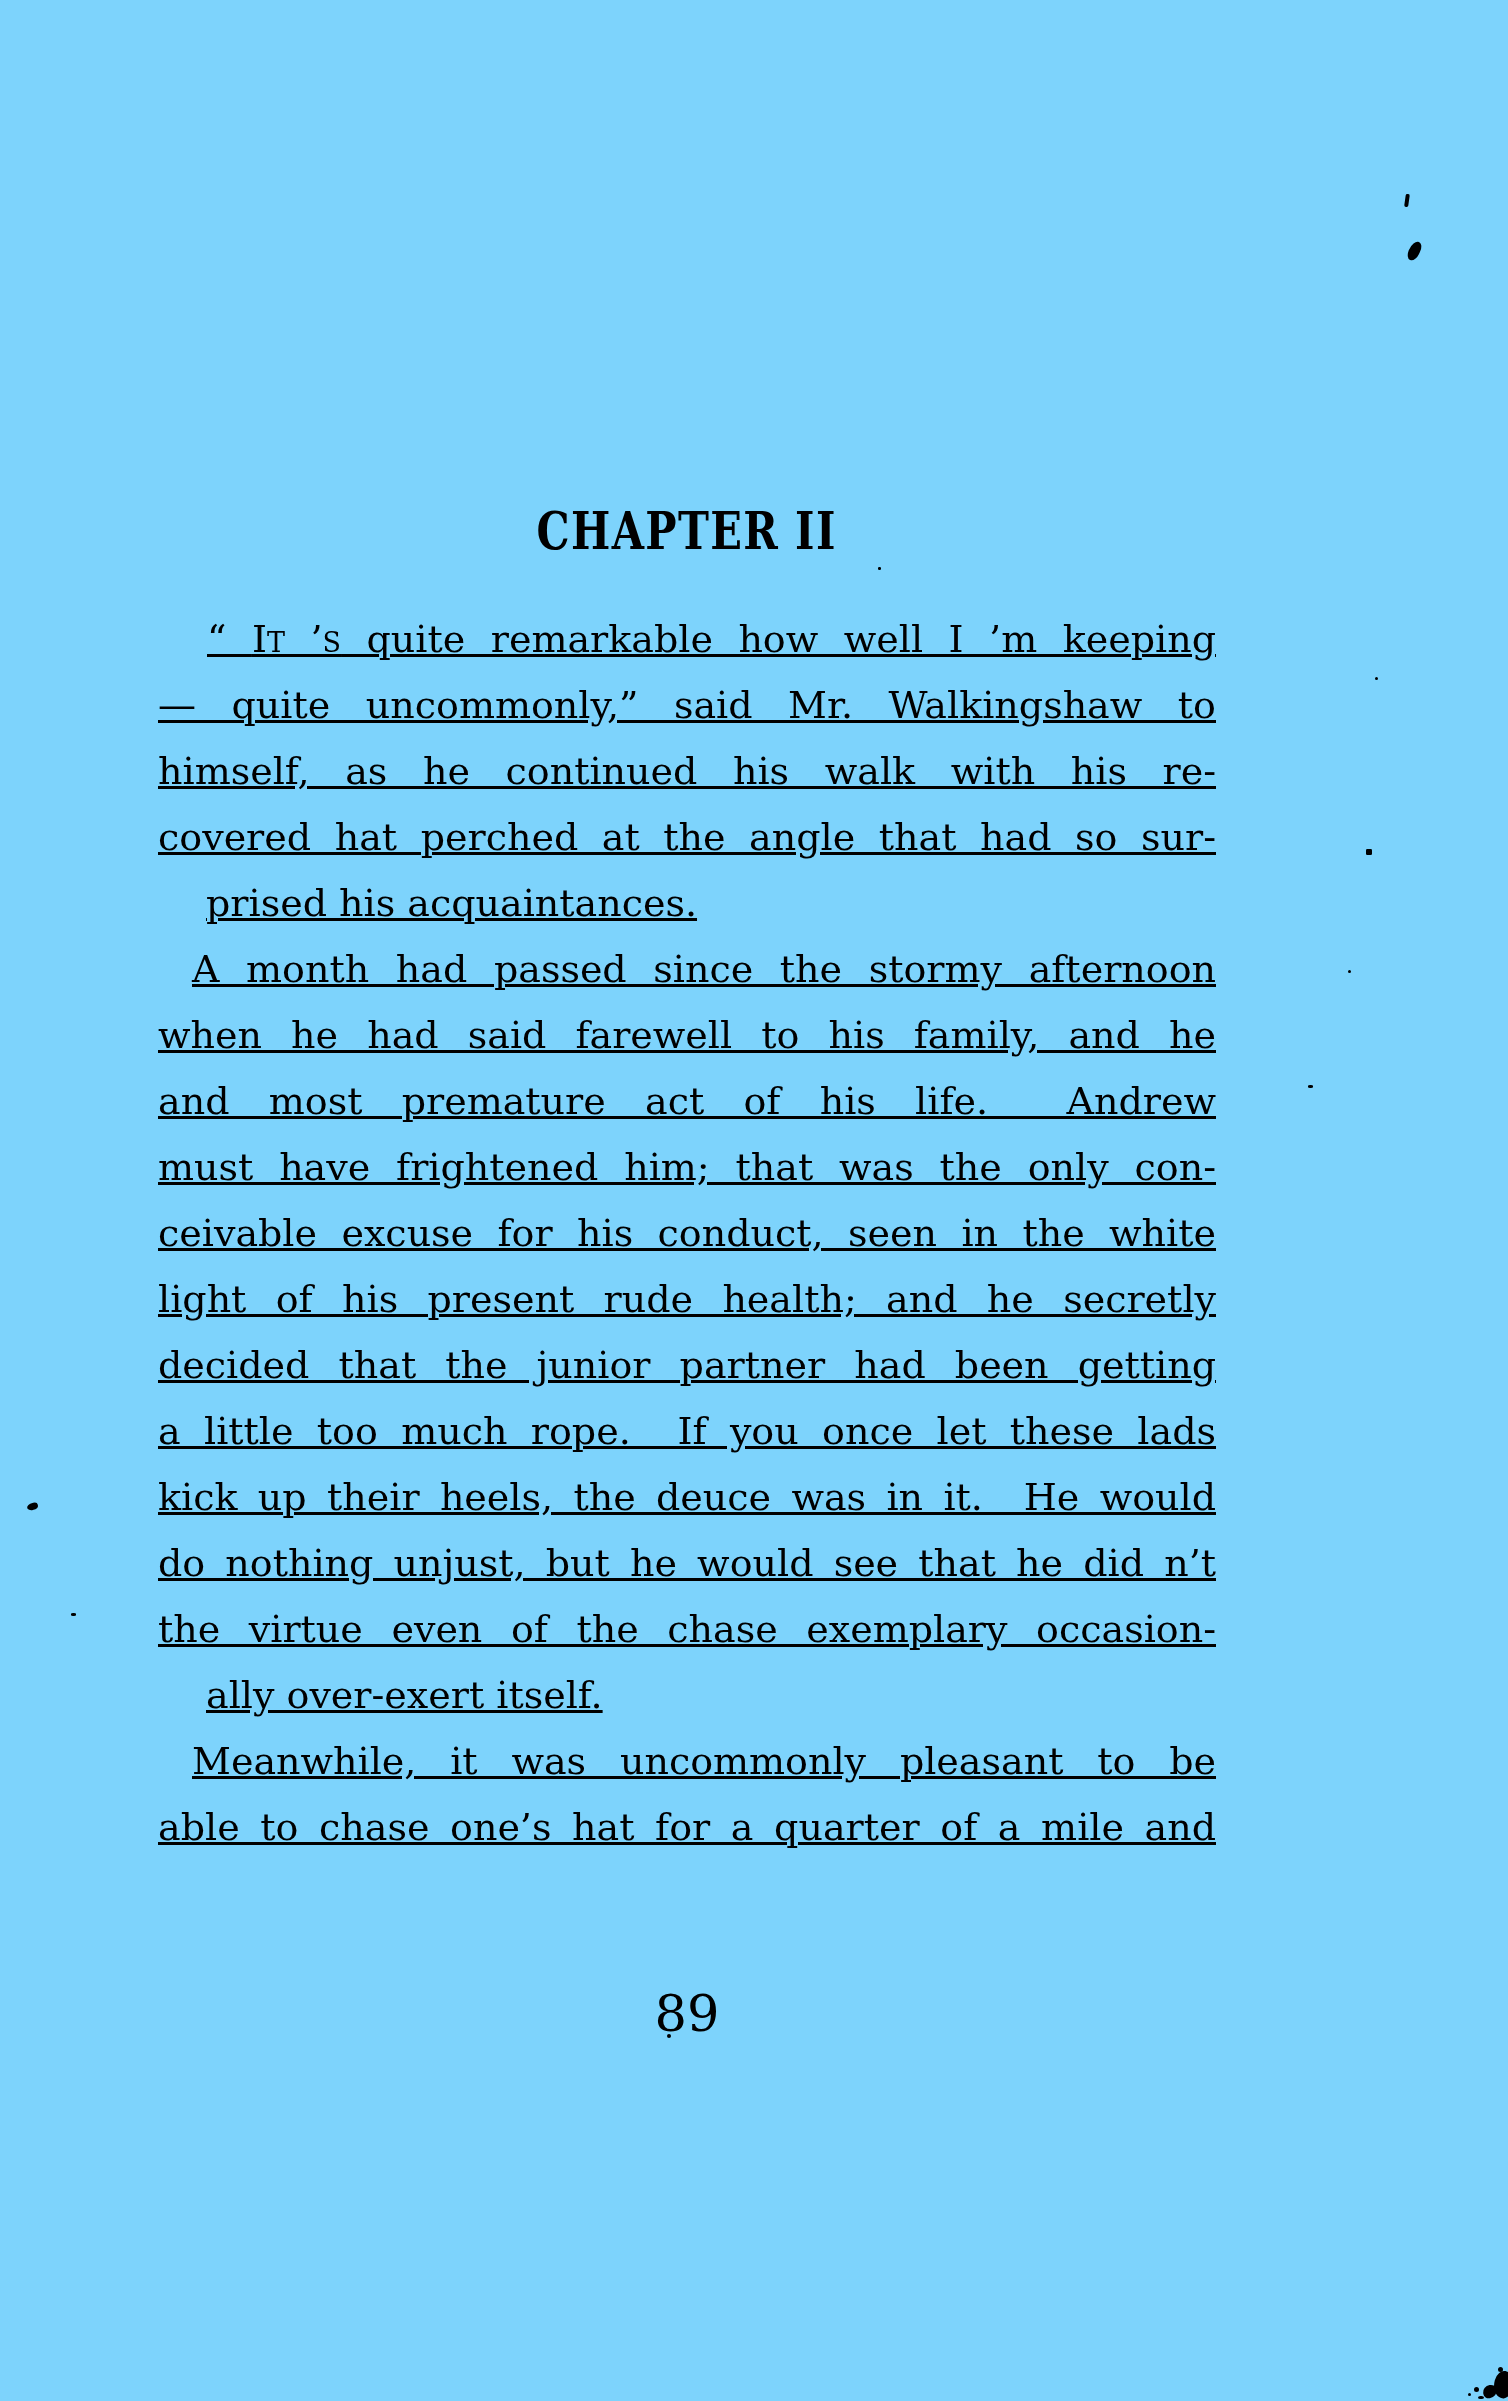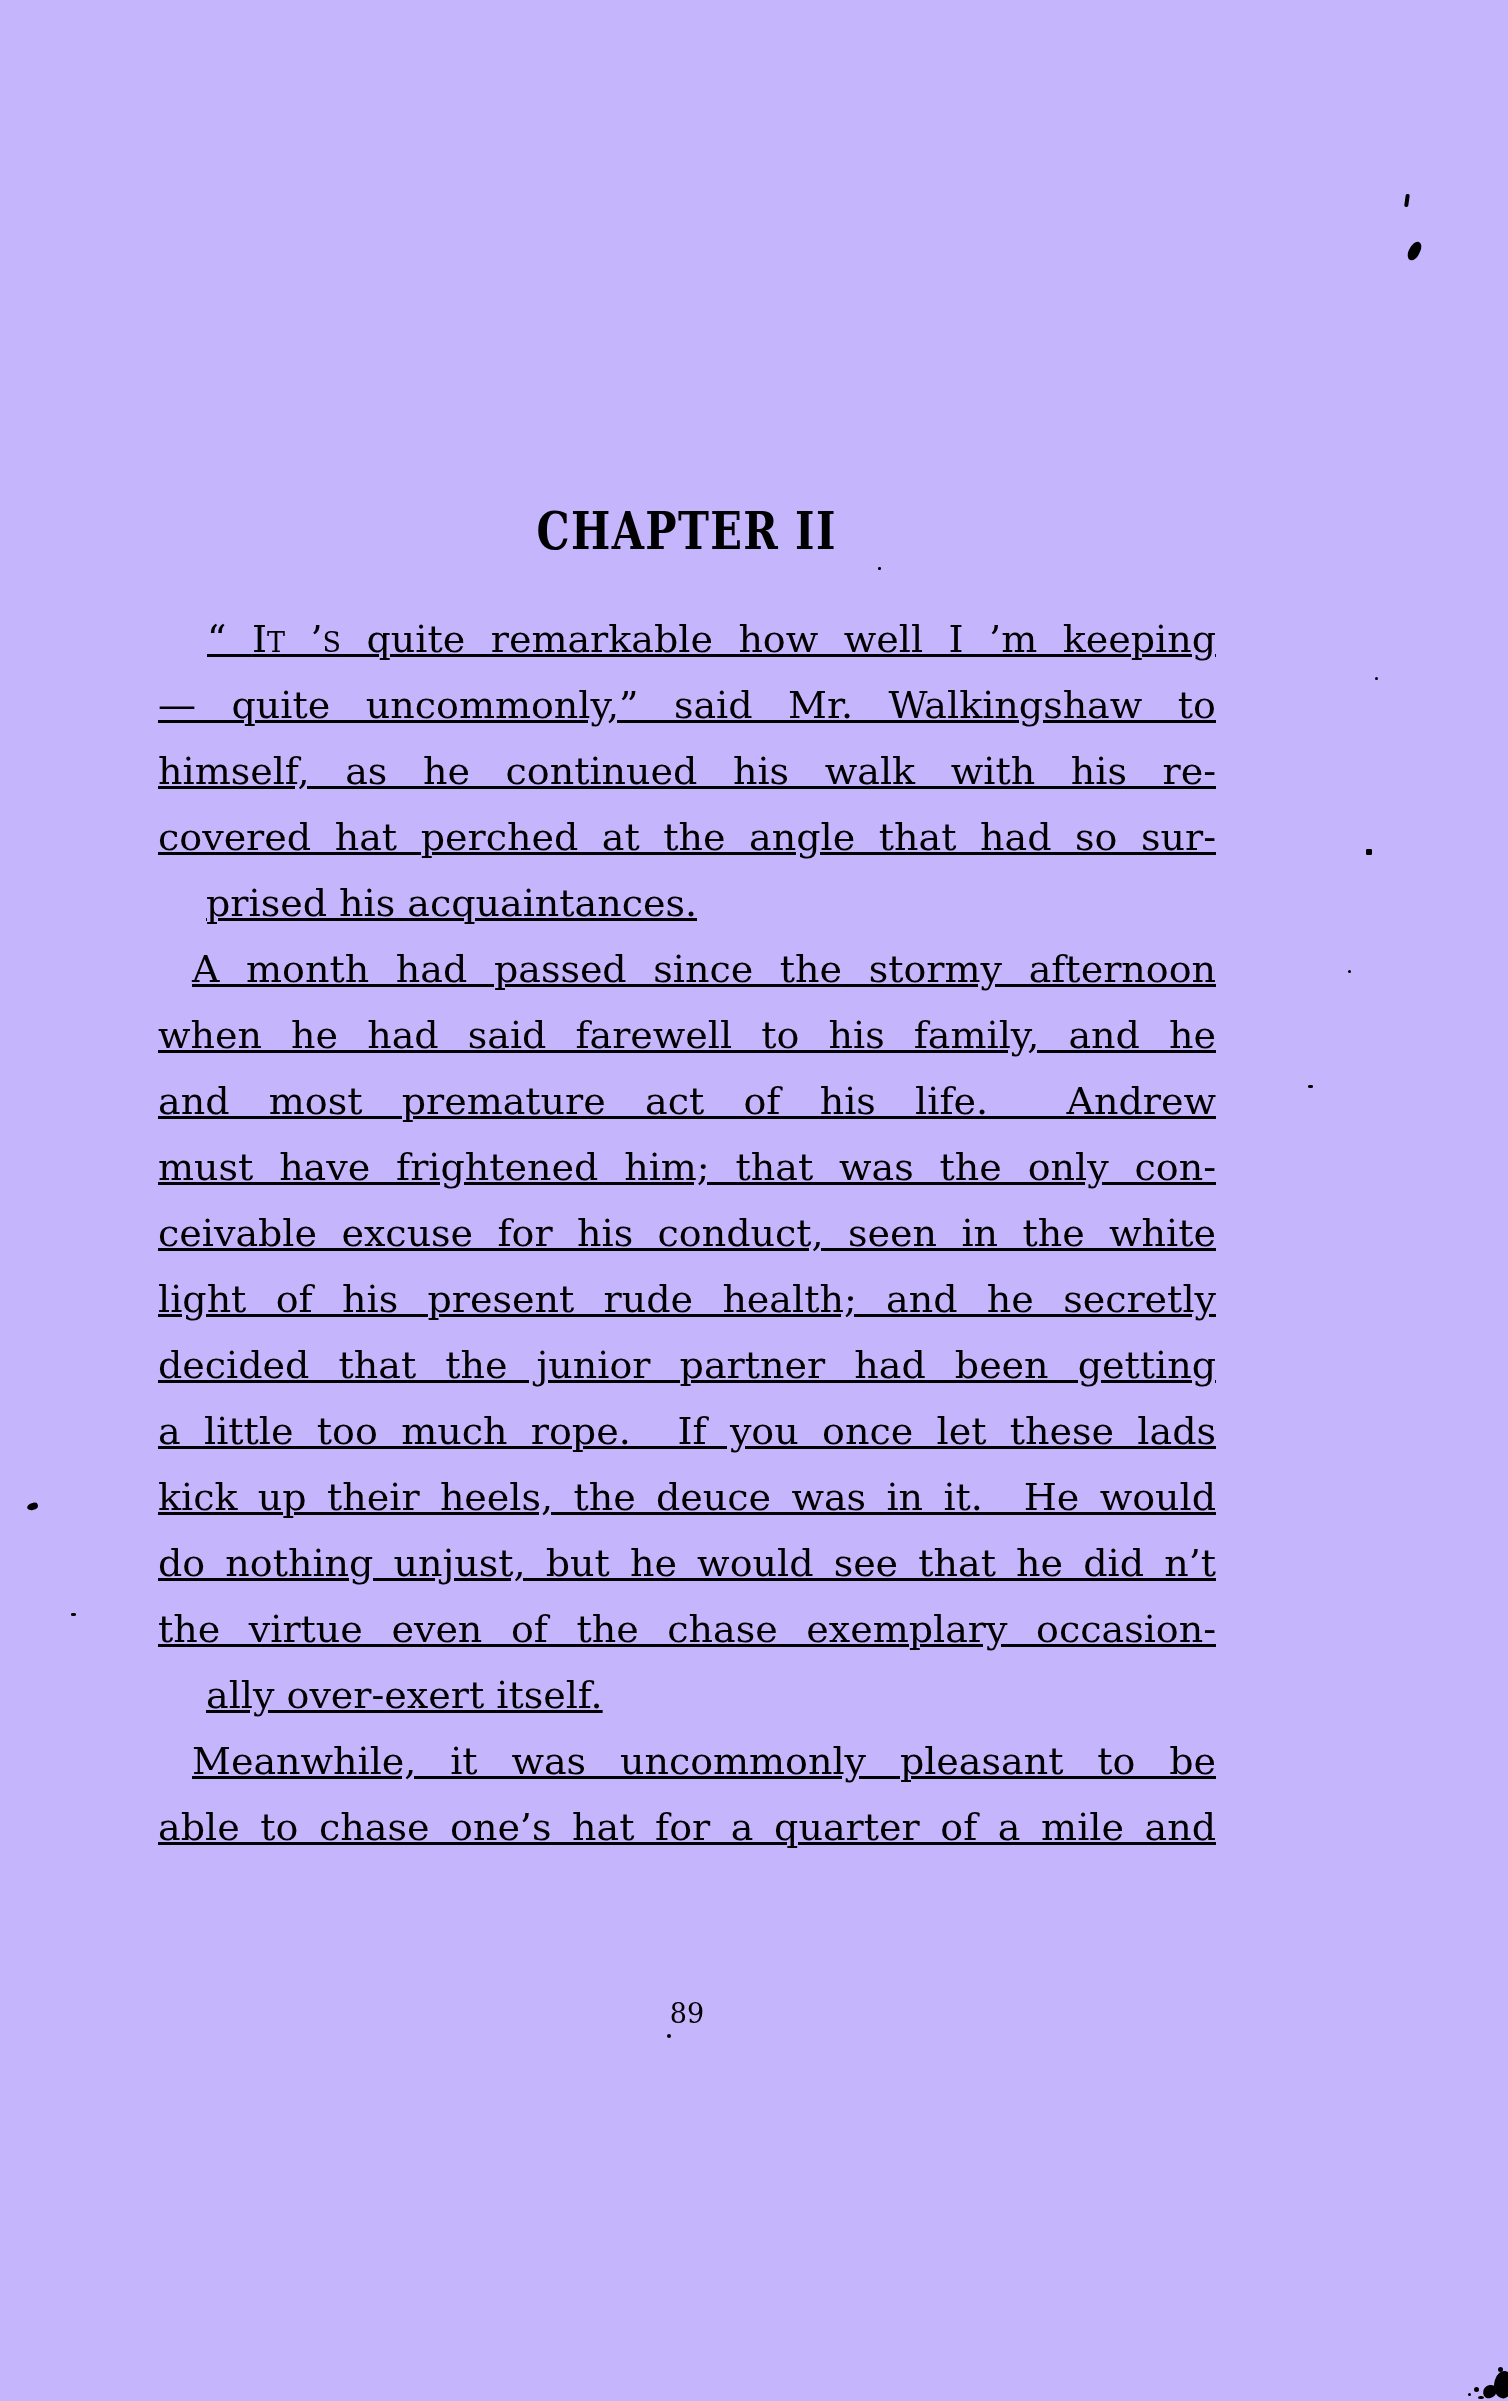--- a/index.html
+++ b/index.html
@@ -4,21 +4,21 @@
 <style>
   html, body {
     margin: 0;
     padding: 0;
     background: #ffffff;
   }
   .page {
     position: relative;
     width: 1509px;
     height: 2401px;
-    background: #c4b5fd;
+    background: #7dd3fc;
     overflow: hidden;
     font-family: "DejaVu Serif", "Liberation Serif", serif;
     color: #000000;
   }
   .chapter-heading {
     position: absolute;
     top: 498px;
     left: 158px;
     width: 1058px;
     margin: 0;
@@ -61,21 +61,21 @@
   .sc {
     font-variant: small-caps;
   }
   .page-number {
     position: absolute;
     top: 1981px;
     left: 158px;
     width: 1058px;
     height: 66px;
     line-height: 66px;
-    font-size: 27px;
+    font-size: 51px;
     text-align: center;
   }
   
   .speck {
     position: absolute;
     background: #000;
     border-radius: 50%;
   }
   .sp-tick      { left: 1405px; top: 194px;  width: 4.2px;  height: 12.7px; border-radius: 1.7px; transform: rotate(8deg); }
   .sp-comma     { left: 1409px; top: 241px;  width: 11px; height: 19.5px; border-radius: 60% 40% 55% 45%; transform: rotate(22deg); }

